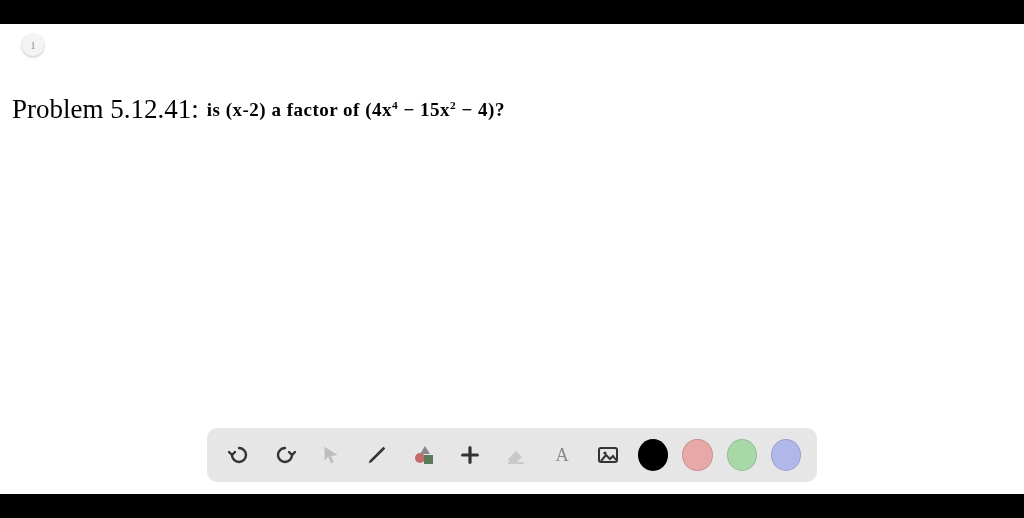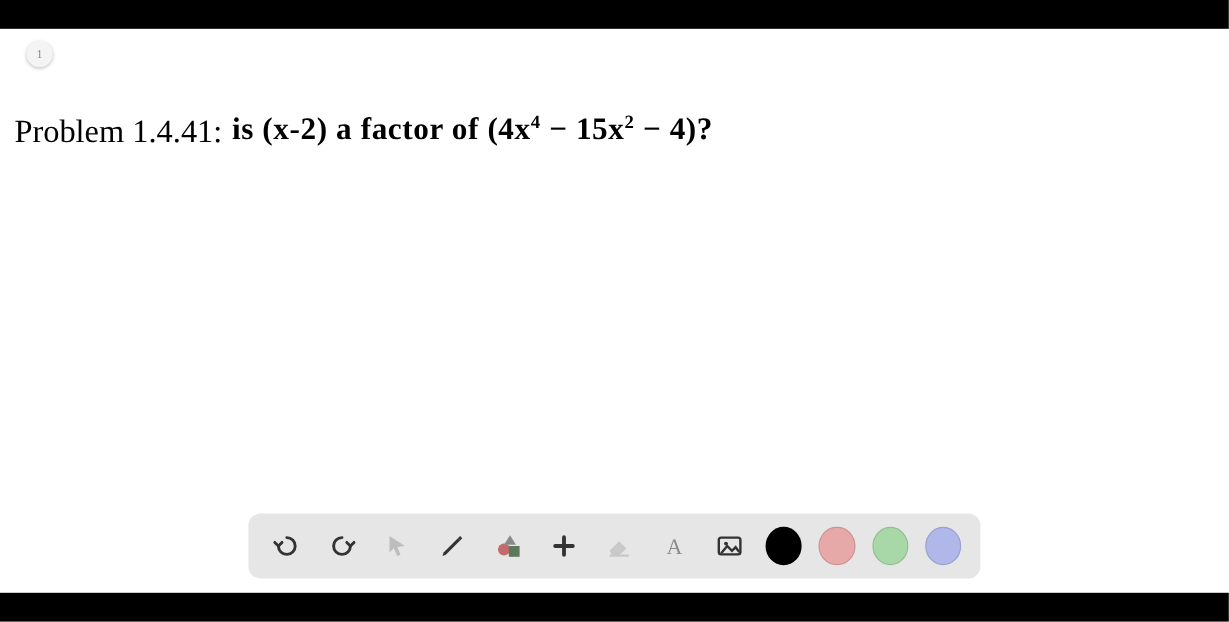--- a/index.html
+++ b/index.html
@@ -14,21 +14,21 @@
     font-family: Georgia, serif; font-size: 10px; color: #888;
   }
   .problem-line {
     position: absolute; top: 94px; left: 12px; right: 12px;
     display: flex; align-items: baseline; gap: 8px;
     font-size: 27px; color: #000;
   }
   .problem-label { font-family: Georgia, 'Times New Roman', serif; white-space: nowrap; }
   .handwritten {
     font-family: 'Comic Sans MS', 'Marker Felt', cursive;
-    font-weight: bold; letter-spacing: 0.5px; font-size: 26px;
+    font-weight: bold; letter-spacing: 0.5px; font-size: 19px;
     position: relative; top: -2px; text-align: center;
   }
   .sup { font-size: 0.6em; position: relative; top: -0.6em; }
   .toolbar {
     position: absolute; left: 50%; transform: translateX(-50%);
     bottom: 36px; width: 610px; height: 54px;
     background: #e6e6e6; border-radius: 10px;
     display: flex; align-items: center; justify-content: center;
     gap: 14px; padding: 0 16px;
   }
@@ -50,21 +50,21 @@
 <body>
 
 <div class="bar-top"></div>
 <div class="bar-bottom"></div>
 
 <div class="page-badge">
   <span>1</span>
 </div>
 
 <div class="problem-line">
-  <span class="problem-label">Problem 1.4.41:</span>
+  <span class="problem-label">Problem 5.12.41:</span>
   <span class="handwritten">
     is (x-2) a factor of (4x<span class="sup">4</span> − 15x<span class="sup">2</span> − 4)?
   </span>
 </div>
 
 <div class="toolbar">
 
   <div class="tool-btn">
     <svg width="24" height="24" viewBox="0 0 24 24">
       <path d="M12 5 A7 7 0 1 1 5 12" fill="none" stroke="#333" stroke-width="2.4" stroke-linecap="round"></path>

